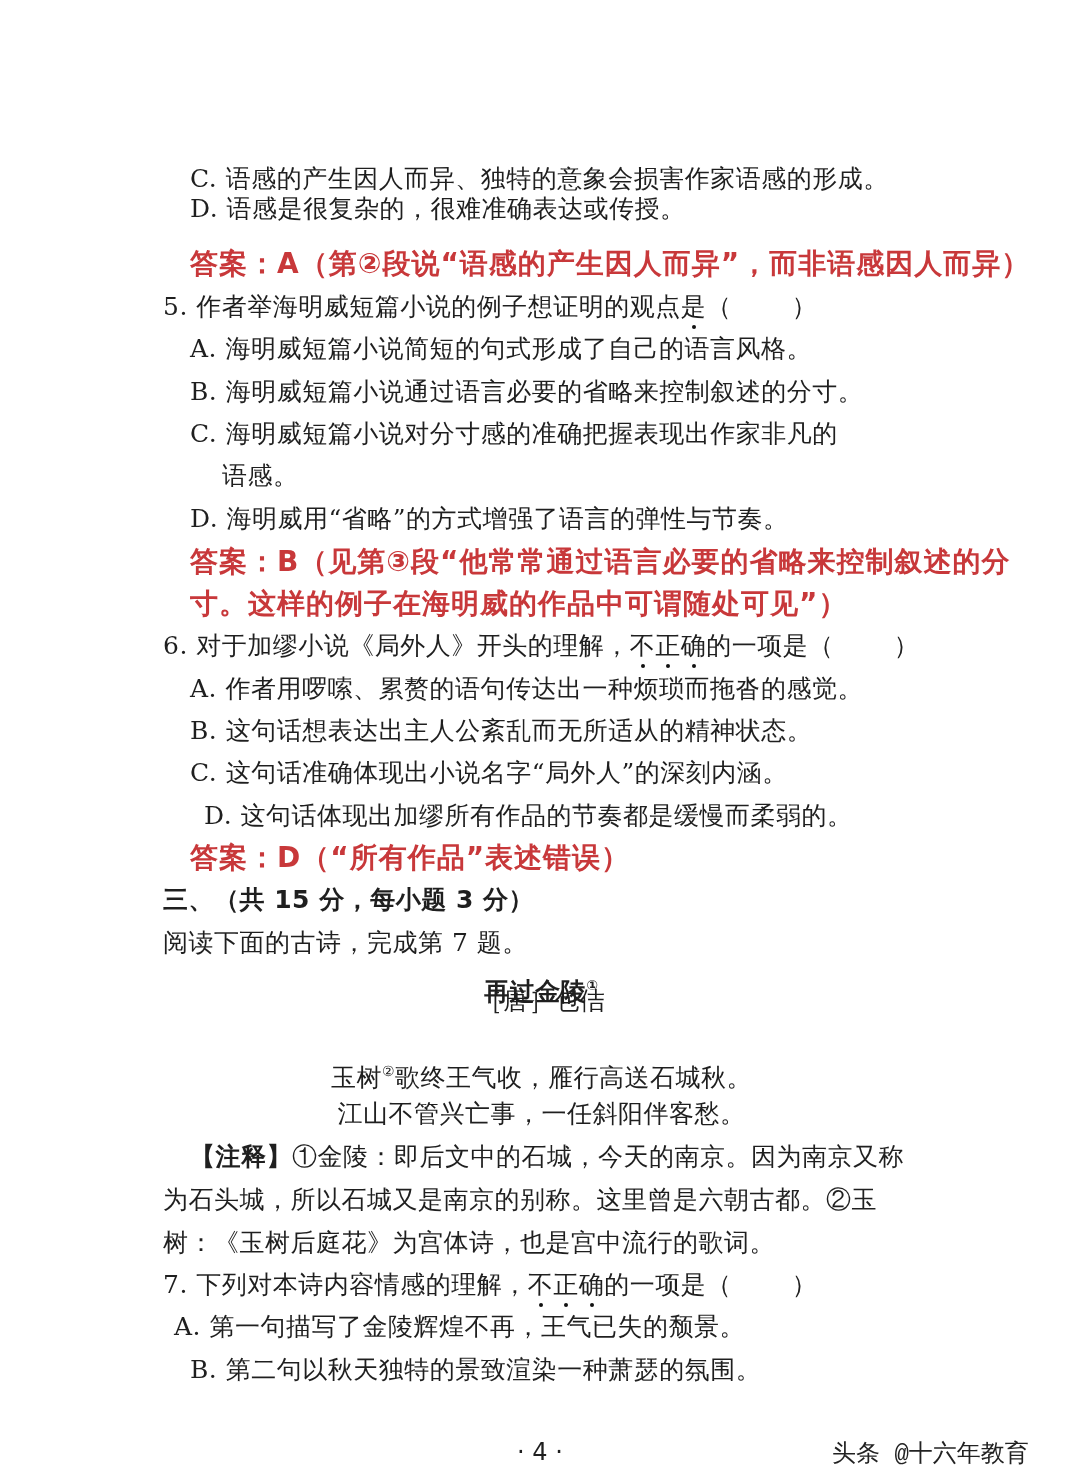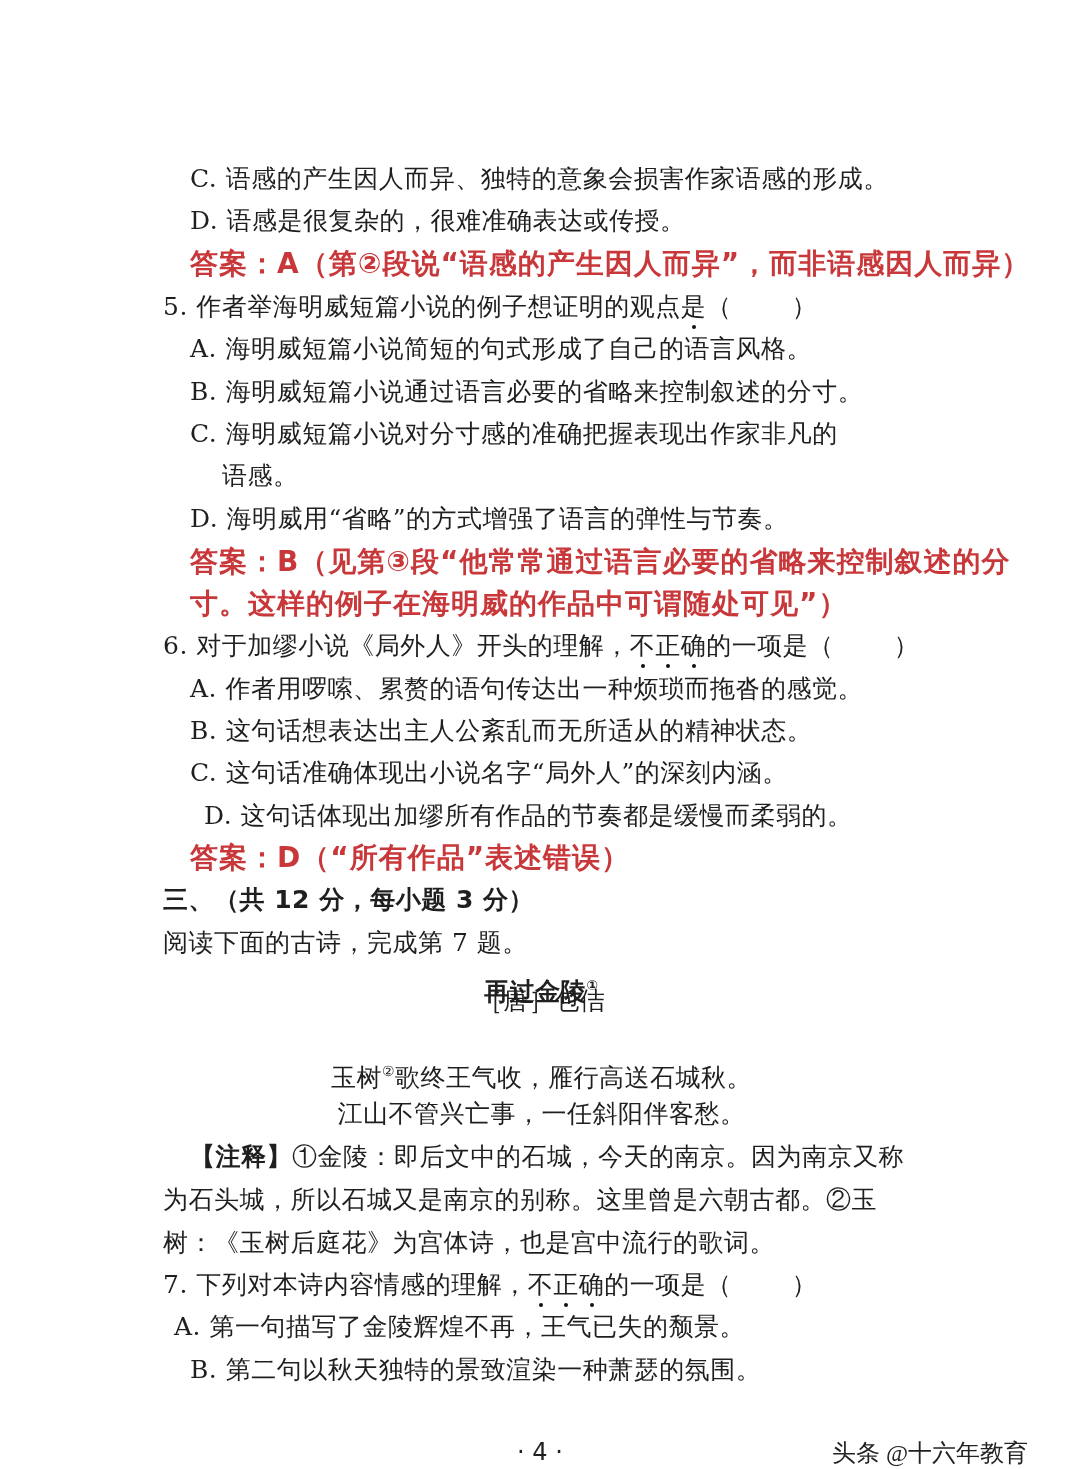--- a/index.html
+++ b/index.html
@@ -8,28 +8,28 @@
     font-family: "DejaVu Serif", "Liberation Serif", serif; color: #1f1f1f;
   }
   .line { position: absolute; font-size: 25px; line-height: 34px; white-space: nowrap; letter-spacing: 0.5px; }
   .ans { color: #c8383a; font-family: "DejaVu Sans", "Liberation Sans", sans-serif; font-weight: bold; font-size: 28px; letter-spacing: 1px; }
   .bold { font-family: "DejaVu Sans", "Liberation Sans", sans-serif; font-weight: bold; }
   .center { left: 0; width: 995px; text-align: center; margin-left: 44px; }
   .em { position: relative; }
   .em::after { content: ""; position: absolute; left: 50%; bottom: -8px; width: 4px; height: 4px; margin-left: -2px; border-radius: 50%; background: #111; }
   sup { font-size: 14px; vertical-align: 10px; }
   .paren { display: inline-block; width: 60px; }
-  .wm { position: absolute; left: 832px; top: 1437px; font-family: Liberation Serif, serif; font-size: 24px; color: #222; }
+  .wm { position: absolute; left: 832px; top: 1437px; font-family: Liberation Mono, monospace; font-size: 24px; color: #222; }
   .pg { position: absolute; left: 0; width: 1080px; text-align: center; top: 1438px; font-family: "DejaVu Sans", sans-serif; font-size: 24px; }
 </style>
 </head>
 <body>
 
 <div class="line" style="left:190px;top:162px">C. 语感的产生因人而异、独特的意象会损害作家语感的形成。</div>
-<div class="line" style="left:190px;top:204px">D. 语感是很复杂的，很难准确表达或传授。</div>
+<div class="line" style="left:190px;top:192px">D. 语感是很复杂的，很难准确表达或传授。</div>
 <div class="line ans" style="left:190px;top:247px">答案：A（第②段说“语感的产生因人而异”，而非语感因人而异）</div>
 
 <div class="line" style="left:163px;top:290px">
   <span>5. 作者举海明威短篇小说的例子想证明的观点</span><span class="em">是</span><span>（</span><span class="paren"></span><span>）</span>
 </div>
 <div class="line" style="left:190px;top:332px">A. 海明威短篇小说简短的句式形成了自己的语言风格。</div>
 <div class="line" style="left:190px;top:375px">B. 海明威短篇小说通过语言必要的省略来控制叙述的分寸。</div>
 <div class="line" style="left:190px;top:417px">C. 海明威短篇小说对分寸感的准确把握表现出作家非凡的</div>
 <div class="line" style="left:222px;top:459px">语感。</div>
 <div class="line" style="left:190px;top:502px">D. 海明威用“省略”的方式增强了语言的弹性与节奏。</div>
@@ -38,21 +38,21 @@
 
 <div class="line" style="left:163px;top:629px">
   <span>6. 对于加缪小说《局外人》开头的理解，</span><span class="em">不</span><span class="em">正</span><span class="em">确</span><span>的一项是（</span><span class="paren"></span><span>）</span>
 </div>
 <div class="line" style="left:190px;top:672px">A. 作者用啰嗦、累赘的语句传达出一种烦琐而拖沓的感觉。</div>
 <div class="line" style="left:190px;top:714px">B. 这句话想表达出主人公紊乱而无所适从的精神状态。</div>
 <div class="line" style="left:190px;top:756px">C. 这句话准确体现出小说名字“局外人”的深刻内涵。</div>
 <div class="line" style="left:204px;top:799px">D. 这句话体现出加缪所有作品的节奏都是缓慢而柔弱的。</div>
 <div class="line ans" style="left:190px;top:841px">答案：D（“所有作品”表述错误）</div>
 
-<div class="line bold" style="left:163px;top:883px">三、（共 12 分，每小题 3 分）</div>
+<div class="line bold" style="left:163px;top:883px">三、（共 15 分，每小题 3 分）</div>
 <div class="line" style="left:163px;top:926px">阅读下面的古诗，完成第 7 题。</div>
 
 <div class="line bold center" style="top:968px">
   <span>再过金陵</span><sup>①</sup>
 </div>
 <div class="line center" style="top:984px">［唐］包佶</div>
 <div class="line center" style="top:1054px">
   <span>玉树</span><sup>②</sup><span>歌终王气收，雁行高送石城秋。</span>
 </div>
 <div class="line center" style="top:1097px">江山不管兴亡事，一任斜阳伴客愁。</div>

